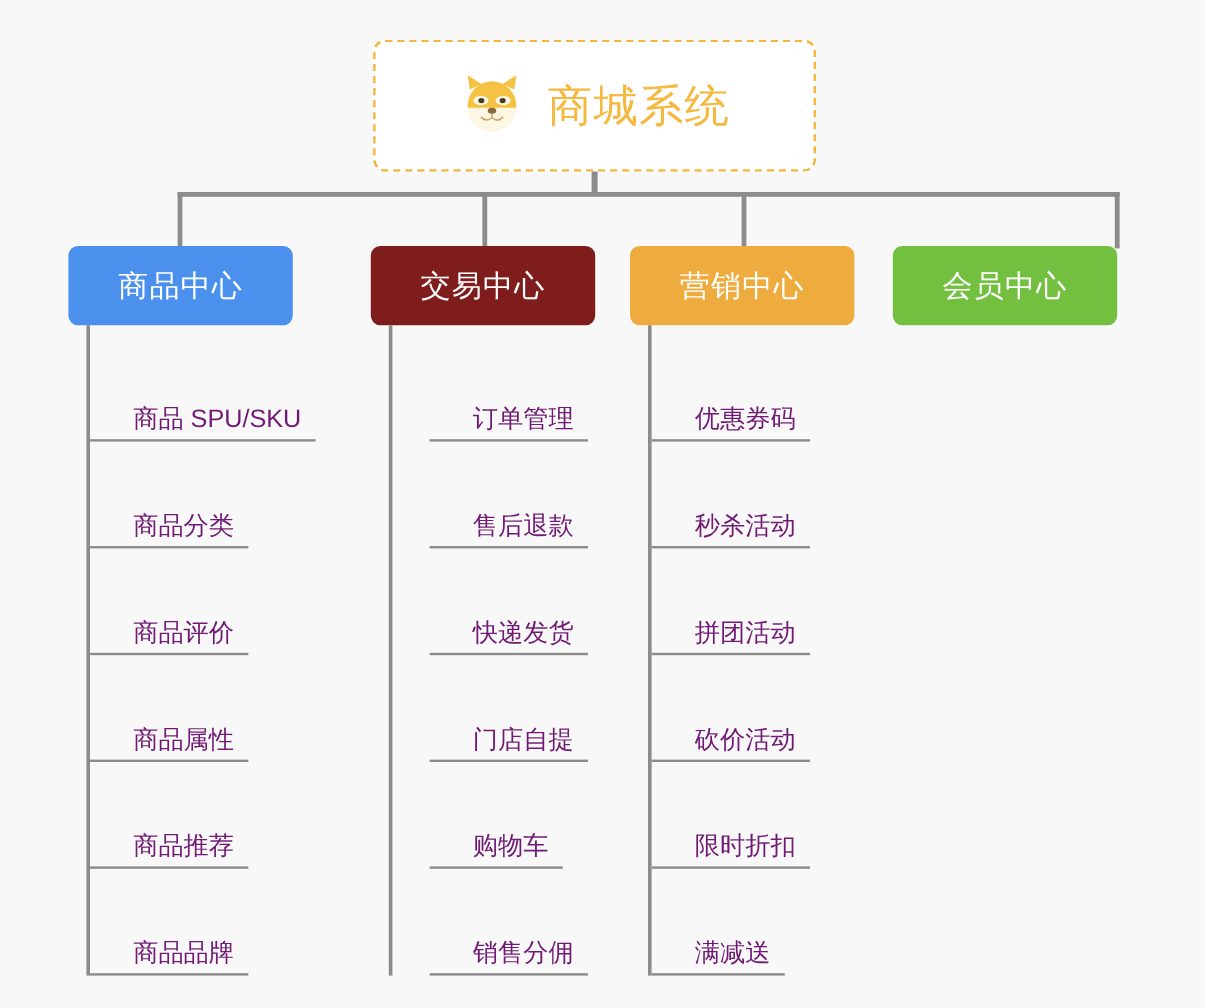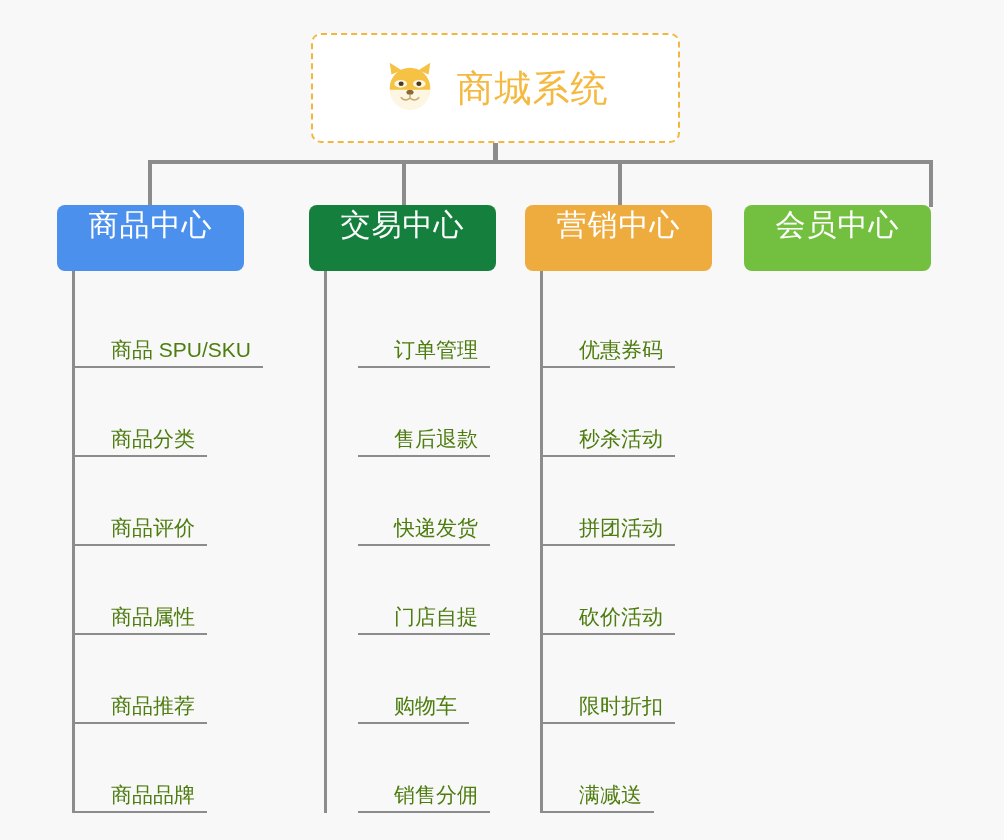--- a/index.html
+++ b/index.html
@@ -83,24 +83,24 @@
   }
   .branch-1 { left: 57px;  width: 187px; }
   .branch-2 { left: 309px; width: 187px; }
   .branch-3 { left: 525px; width: 187px; }
   .branch-4 { left: 744px; width: 187px; }
 
   .branch-header {
     height: 66px;
     border-radius: 8px;
     display: flex;
-    align-items: flex-start;
+    align-items: center;
     justify-content: center;
     color: #ffffff;
-    font-size: 30px;
+    font-size: 25px;
     letter-spacing: 1px;
     box-sizing: border-box;
   }
 
   
   .sub-list {
     position: relative;
     margin-top: 0;
     padding-top: 8px;
     margin-left: 15px;
@@ -109,21 +109,21 @@
   .sub-item {
     height: 89px;
     position: relative;
     display: flex;
     align-items: flex-end;
     box-sizing: border-box;
   }
   .sub-item-label {
     display: inline-block;
     font-size: 21px;
-    color: #4d7c0f;
+    color: #701a75;
     white-space: nowrap;
     padding: 0 12px 5px 36px;
     border-bottom: 2px solid #8c8c8c;
     line-height: 1.1;
   }
 </style>
 </head>
 <body style="background: rgb(248, 248, 248);">
 
 <div id="mindmap">
@@ -182,21 +182,21 @@
       <div class="sub-item">
           <span class="sub-item-label" style="border-bottom-color: rgb(140, 140, 140);">商品推荐</span>
         </div>
       <div class="sub-item">
           <span class="sub-item-label" style="border-bottom-color: rgb(140, 140, 140);">商品品牌</span>
         </div>
     </div>
   </div>
 
   <div class="branch branch-2">
-    <div class="branch-header" style="background: #15803d;">
+    <div class="branch-header" style="background: #7f1d1d;">
       <span>交易中心</span>
     </div>
     <div class="sub-list" style="border-left-color: rgb(140, 140, 140); padding-left: 31px;">
       <div class="sub-item">
           <span class="sub-item-label" style="border-bottom-color: rgb(140, 140, 140);">订单管理</span>
         </div>
       <div class="sub-item">
           <span class="sub-item-label" style="border-bottom-color: rgb(140, 140, 140);">售后退款</span>
         </div>
       <div class="sub-item">

